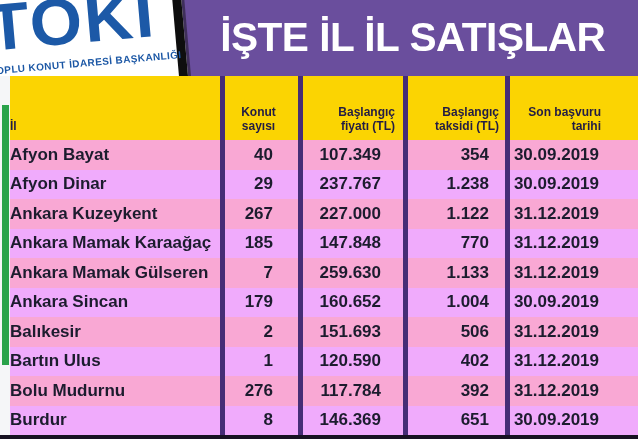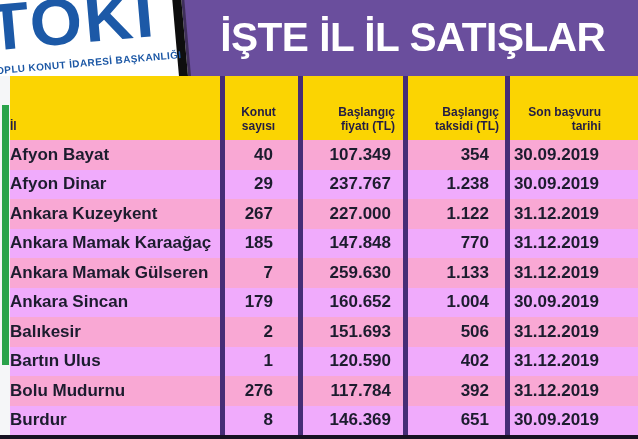--- a/index.html
+++ b/index.html
@@ -48,21 +48,21 @@
   .row   { height:29.5px; display:flex; }
   .row.white  { background:#f9a8d4; }
   .row.yellow { background:#f0abfc; }
 
   .cell {
     display:flex; align-items:center; box-sizing:border-box;
     font-weight:bold; font-size:17px; color:#1c1c2e; white-space:nowrap;
   }
   .c1 { width:210px; }
   .c2 { width:78px;  justify-content:flex-end; padding-right:25px; border-left:5px solid #462d76; }
-  .c3 { width:105px; justify-content:flex-end; padding-right:12px; border-left:5px solid #462d76; }
+  .c3 { width:105px; justify-content:flex-end; padding-right:22px; border-left:5px solid #462d76; }
   .c4 { width:102px; justify-content:flex-end; padding-right:16px; border-left:5px solid #462d76; }
   .c5 { width:104px; justify-content:flex-end; padding-right:10px; border-left:5px solid #462d76; }
 
   .thead .cell {
     align-items:flex-end; padding-bottom:7px; font-size:12px;
     line-height:1.18; color:#221c45;
   }
   .thead .c1 { text-align:left; }
   .thead .c2 { justify-content:center; text-align:center; padding-right:6px; }
   .thead .c3 { text-align:right; padding-right:8px; }

